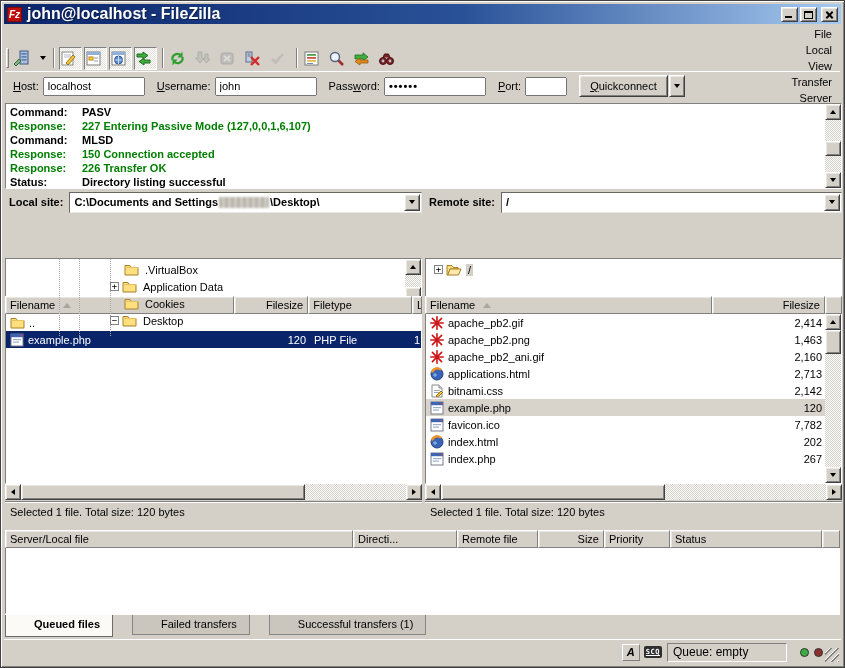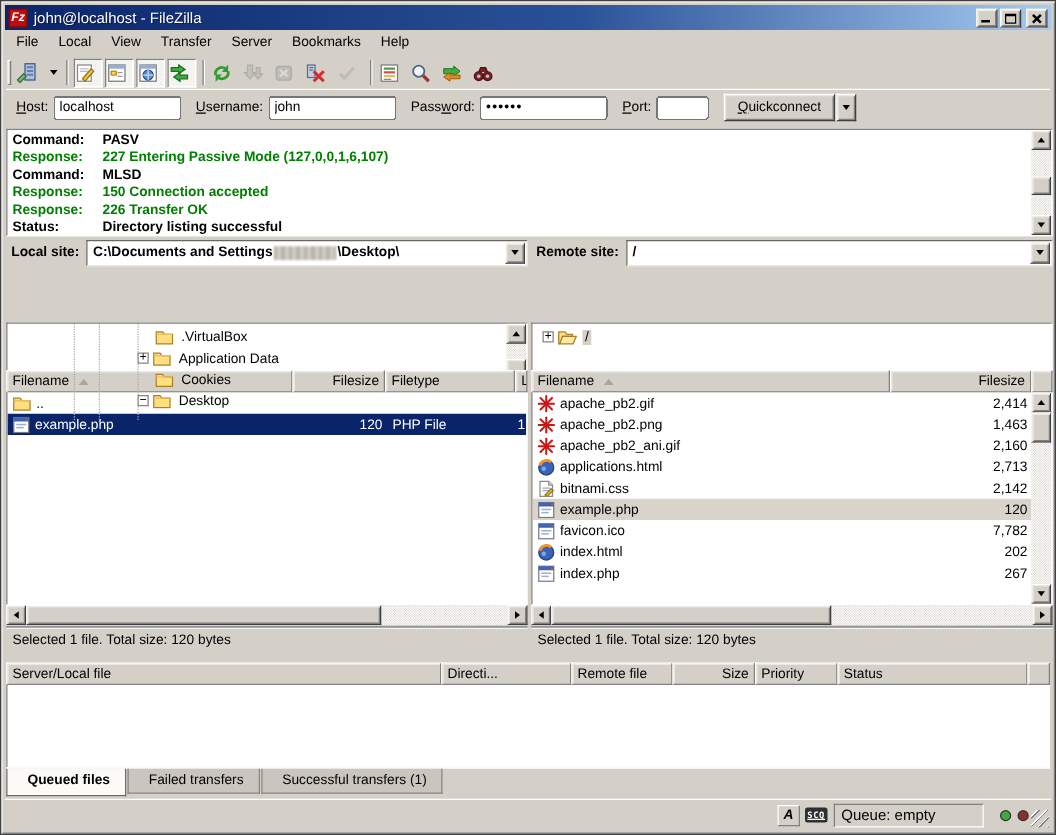--- a/index.html
+++ b/index.html
@@ -16,33 +16,33 @@
     background-image:linear-gradient(45deg,#d4d0c8 25%,transparent 25%,transparent 75%,#d4d0c8 75%),
                      linear-gradient(45deg,#d4d0c8 25%,transparent 25%,transparent 75%,#d4d0c8 75%);
     background-size:2px 2px;background-position:0 0,1px 1px;}
 
   
   .titlebar{position:absolute;left:3px;top:3px;right:3px;height:20px;
     background:linear-gradient(to right,var(--titlebar_left),#2a5298 55%,var(--titlebar_right));
     display:flex;align-items:center;padding:0 3px;}
   .logo{width:15px;height:15px;background:#bf0c0c;border:1px solid #7e0707;color:#fff;
     font-weight:bold;font-style:italic;font-size:10px;display:flex;align-items:center;justify-content:center;}
-  .title{color:#fff;font-weight:normal;font-size:12px;margin-left:5px;flex:1;
+  .title{color:#fff;font-weight:bold;font-size:16px;margin-left:5px;flex:1;
     text-shadow:1px 1px 0 rgba(0,0,0,.4);white-space:nowrap;}
   .winbtn{width:17px;height:15px;margin-left:2px;position:relative;
     background:#d4d0c8;border:1px solid;border-color:#fff #404040 #404040 #fff;
     box-shadow:inset 1px 1px 0 #e9e7e2,inset -1px -1px 0 #808080;}
   .winbtn.close{margin-left:4px;}
   .glyph-min{position:absolute;left:3px;bottom:3px;width:7px;height:2px;background:#000;}
   .glyph-max{position:absolute;left:3px;top:3px;width:9px;height:8px;border:1px solid #000;border-top:2px solid #000;}
   .glyph-x1,.glyph-x2{position:absolute;left:3px;top:6px;width:9px;height:2px;background:#000;}
   .glyph-x1{transform:rotate(45deg);} .glyph-x2{transform:rotate(-45deg);}
 
   
-  .menubar{position:absolute;left:4px;top:25px;right:4px;height:18px;display:flex;align-items:flex-start;}
+  .menubar{position:absolute;left:4px;top:25px;right:4px;height:18px;display:flex;align-items:flex-end;flex-direction:column;}
   .menu-item{padding:2px 8px;cursor:default;}
   .toolbar{position:absolute;left:4px;top:44px;right:4px;height:26px;display:flex;align-items:center;}
   .tgrip{width:3px;height:20px;margin:0 2px 0 1px;border:1px solid;border-color:#fff #808080 #808080 #fff;}
   .tsep{width:1px;height:20px;background:#808080;box-shadow:1px 0 0 #fff;margin:0 4px;}
   .tbtn{width:23px;height:23px;display:flex;align-items:center;justify-content:center;margin:0 1px;border:1px solid transparent;}
   .tbtn.toggled{border-color:#808080 #fff #fff #808080;}
   .tbtn.toggled{background:#fff;
     background-image:linear-gradient(45deg,#e4e1da 25%,transparent 25%,transparent 75%,#e4e1da 75%),
                      linear-gradient(45deg,#e4e1da 25%,transparent 25%,transparent 75%,#e4e1da 75%);
     background-size:2px 2px;background-position:0 0,1px 1px;}
@@ -118,21 +118,21 @@
   .frow.isel{background:var(--selection_inactive);}
 
   .statusline{position:absolute;top:500px;height:21px;display:flex;align-items:center;padding-left:5px;
     border-top:1px solid #808080;box-shadow:0 1px 0 #fff inset;}
 
   
   .qhead{position:absolute;left:4px;right:4px;top:529px;height:18px;display:flex;}
   .qbody{position:absolute;left:4px;right:4px;top:547px;height:66px;background:#fff;
     border:1px solid;border-color:#808080 #fff #fff #808080;border-top:none;}
   .tabsbar{position:absolute;left:4px;right:4px;top:613px;height:24px;border-top:1px solid #fff;display:flex;}
-  .tab{margin-right:1px;padding:3px 12px 0 16px;height:20px;background:#cac6be;
+  .tab{margin-right:19px;padding:3px 12px 0 28px;height:20px;background:#cac6be;
     border:1px solid #868686;border-top:none;display:flex;align-items:flex-start;text-align:right;}
   .tab.active{background:#fbfaf7;height:22px;font-weight:bold;border-color:#6a6a6a;}
 
   
   .statusbar{position:absolute;left:3px;right:3px;bottom:3px;height:25px;border-top:1px solid #fff;
     display:flex;align-items:center;justify-content:flex-end;padding-right:18px;}
   .sb-a{width:18px;height:17px;display:flex;align-items:center;justify-content:center;
     font-weight:bold;font-style:italic;font-size:11px;background:#d4d0c8;
     border:1px solid;border-color:#fff #808080 #808080 #fff;margin-right:4px;}
   .sb-badge{height:12px;padding:1px 2px;background:#2f2f2f;color:#fff;border-radius:2px;

